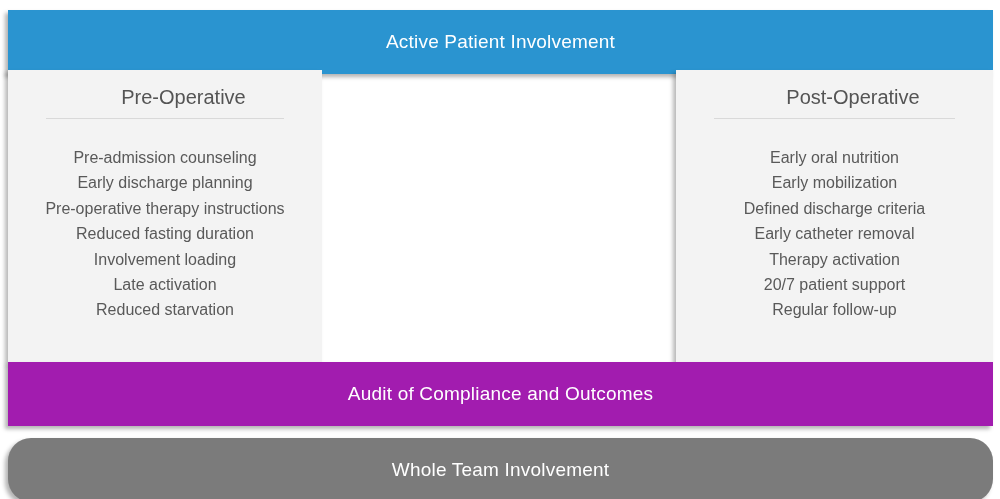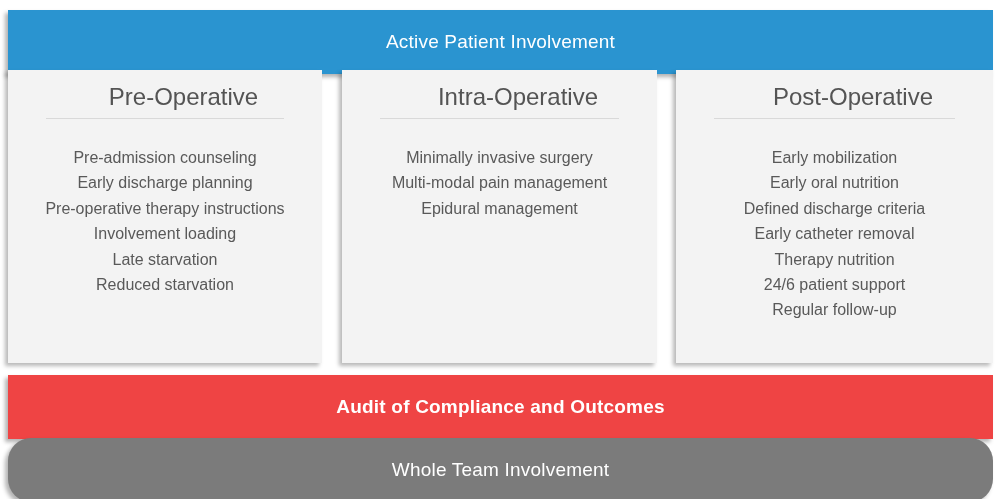--- a/index.html
+++ b/index.html
@@ -22,39 +22,39 @@
     height: 64px;
     display: flex;
     align-items: center;
     justify-content: center;
     color: #ffffff;
     font-size: 19px;
     letter-spacing: 0.2px;
     box-shadow: -3px 3px 4px rgba(0,0,0,0.30);
   }
   .banner-top    { top: 10px;  background: #2A94D0; }
-  .banner-audit  { top: 375px; background: #ef4444; font-weight: bold; }
+  .banner-audit  { top: 362px; background: #a21caf; }
   .banner-team   { top: 438px; background: #7B7B7B; border-radius: 23px; }
 
   .column {
     position: absolute;
     top: 70px;
     height: 293px;
     background: #F3F3F3;
     box-shadow: -3px 3px 4px rgba(0,0,0,0.28);
     box-sizing: border-box;
   }
   .col-1 { left: 8px;   width: 314px; }
   .col-2 { left: 342px; width: 315px; }
   .col-3 { left: 676px; width: 317px; }
 
   .col-title {
     padding-top: 15px;
     text-align: center;
-    font-size: 24px;
+    font-size: 20px;
     line-height: 24px;
     color: #545454;
     padding-left: 37px;
   }
   .col-divider {
     width: 76%;
     margin: 9px auto 0 auto;
     border-bottom: 1px solid #D9D9D9;
     height: 0;
   }
@@ -75,46 +75,38 @@
     <span>Active Patient Involvement</span>
   </div>
 
   <div class="column col-1">
     <div class="col-title">Pre-Operative</div>
     <div class="col-divider"></div>
     <div class="col-items">
         <div>Pre-admission counseling</div>
         <div>Early discharge planning</div>
         <div>Pre-operative therapy instructions</div>
+        <div>Reduced fasting duration</div>
         <div>Involvement loading</div>
-        <div>Late starvation</div>
+        <div>Late activation</div>
         <div>Reduced starvation</div>
       </div>
   </div>
 
-  <div class="column col-2">
-    <div class="col-title">Intra-Operative</div>
-    <div class="col-divider"></div>
-    <div class="col-items">
-        <div>Minimally invasive surgery</div>
-        <div>Multi-modal pain management</div>
-        <div>Epidural management</div>
-      </div>
-  </div>
 
   <div class="column col-3">
     <div class="col-title">Post-Operative</div>
     <div class="col-divider"></div>
     <div class="col-items">
+        <div>Early oral nutrition</div>
         <div>Early mobilization</div>
-        <div>Early oral nutrition</div>
         <div>Defined discharge criteria</div>
         <div>Early catheter removal</div>
-        <div>Therapy nutrition</div>
-        <div>24/6 patient support</div>
+        <div>Therapy activation</div>
+        <div>20/7 patient support</div>
         <div>Regular follow-up</div>
       </div>
   </div>
 
   <div class="banner banner-audit">
     <span>Audit of Compliance and Outcomes</span>
   </div>
 
   <div class="banner banner-team">
     <span>Whole Team Involvement</span>

